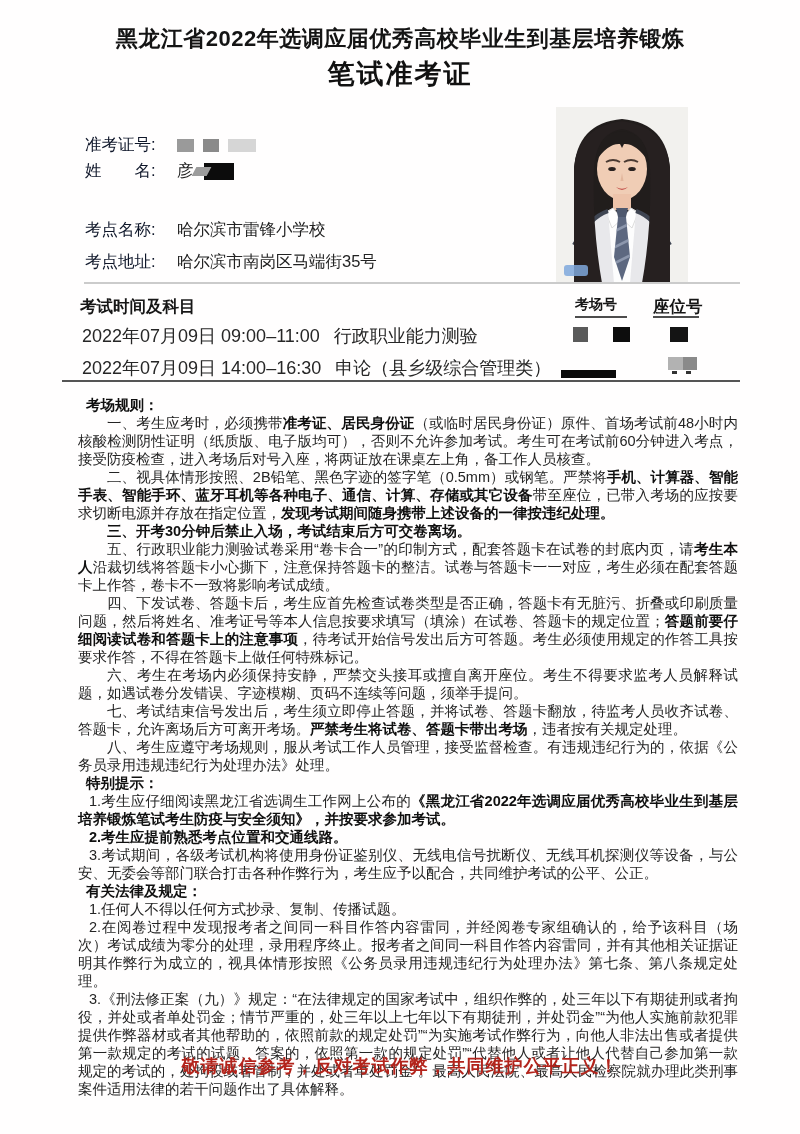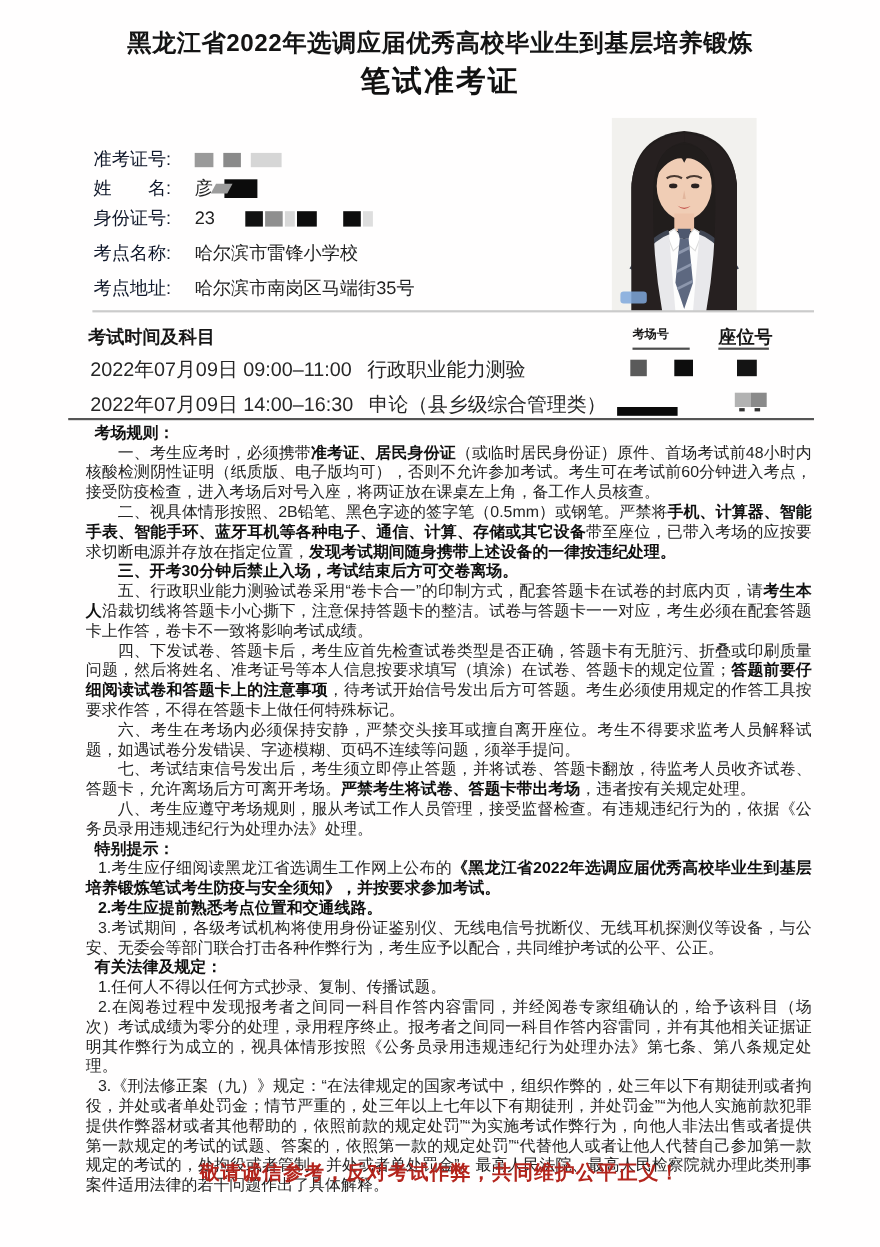--- a/index.html
+++ b/index.html
@@ -28,28 +28,28 @@
   .wedge{display:inline-block;width:15px;height:9px;background:#9c9c9c;
     transform:skew(-28deg);margin-right:-5px;vertical-align:middle;}
   
   .photo{position:absolute;top:107px;left:556px;width:132px;height:176px;}
   
   .sep1{position:absolute;top:282px;left:84px;width:656px;height:2px;background:#cbcbcb;}
   .sep2{position:absolute;top:380px;left:62px;width:678px;height:2px;background:#555;}
   
   .schedule{position:absolute;top:293px;left:80px;width:660px;height:86px;font-size:18px;}
   .sch-h1{position:absolute;left:0;top:3px;font-size:16.5px;font-weight:bold;color:#161616;}
-  .sch-h2{position:absolute;left:495px;top:3px;font-size:11px;font-weight:bold;color:#161616;}
+  .sch-h2{position:absolute;left:495px;top:3px;font-size:14px;font-weight:bold;color:#161616;}
   .sch-h3{position:absolute;left:573px;top:3px;font-size:16.5px;font-weight:bold;color:#161616;}
   .sch-u{position:absolute;top:23px;height:2px;background:#4d4d4d;}
   .sch-time{position:absolute;left:2px;color:#262626;white-space:pre;}
   .sch-subj{margin-left:14px;}
   .blk{position:absolute;}
   
-  .rules{position:absolute;top:385px;left:78px;width:660px;
+  .rules{position:absolute;top:396px;left:78px;width:660px;
     font-size:14.5px;line-height:18px;color:#242424;text-align:justify;}
   .rules p{margin:0;padding:0;}
   .r-h{text-indent:8px;font-weight:bold;color:#111;}
   .r-n{text-indent:11px;}
   .r-c{text-indent:2em;}
   .bb{font-weight:bold;color:#101010;}
   
   .footer{position:absolute;top:1054px;left:0;width:100%;text-align:center;
     font-size:18px;font-weight:bold;letter-spacing:1px;}
 </style>
@@ -68,30 +68,20 @@
     <span class="rd" style="width:28px;background:#d6d6d6;"></span>
   </div>
 
   <div class="info-row" style="top:160px;">
     <span class="info-label">姓　　名:</span>
     <span class="info-value">彦</span>
     <span class="wedge"></span>
     <span class="rd2" style="width:30px;height:17px;background:#0c0c0c;"></span>
   </div>
 
-  <div class="info-row" style="top:188px;">
-    <span class="info-label">身份证号:</span>
-    <span class="info-value" style="margin-right:28px;">23</span>
-    <span class="rd2" style="width:16px;background:#111;"></span>
-    <span class="rd2" style="width:16px;background:#8f8f8f;"></span>
-    <span class="rd2" style="width:9px;background:#d8d8d8;"></span>
-    <span class="rd2" style="width:18px;background:#0d0d0d;margin-right:24px;"></span>
-    <span class="rd2" style="width:16px;background:#0d0d0d;"></span>
-    <span class="rd2" style="width:9px;background:#dedede;"></span>
-  </div>
 
   <div class="info-row" style="top:219px;">
     <span class="info-label">考点名称:</span>
     <span class="info-value">哈尔滨市雷锋小学校</span>
   </div>
 
   <div class="info-row" style="top:251px;">
     <span class="info-label">考点地址:</span>
     <span class="info-value">哈尔滨市南岗区马端街35号</span>
   </div>

